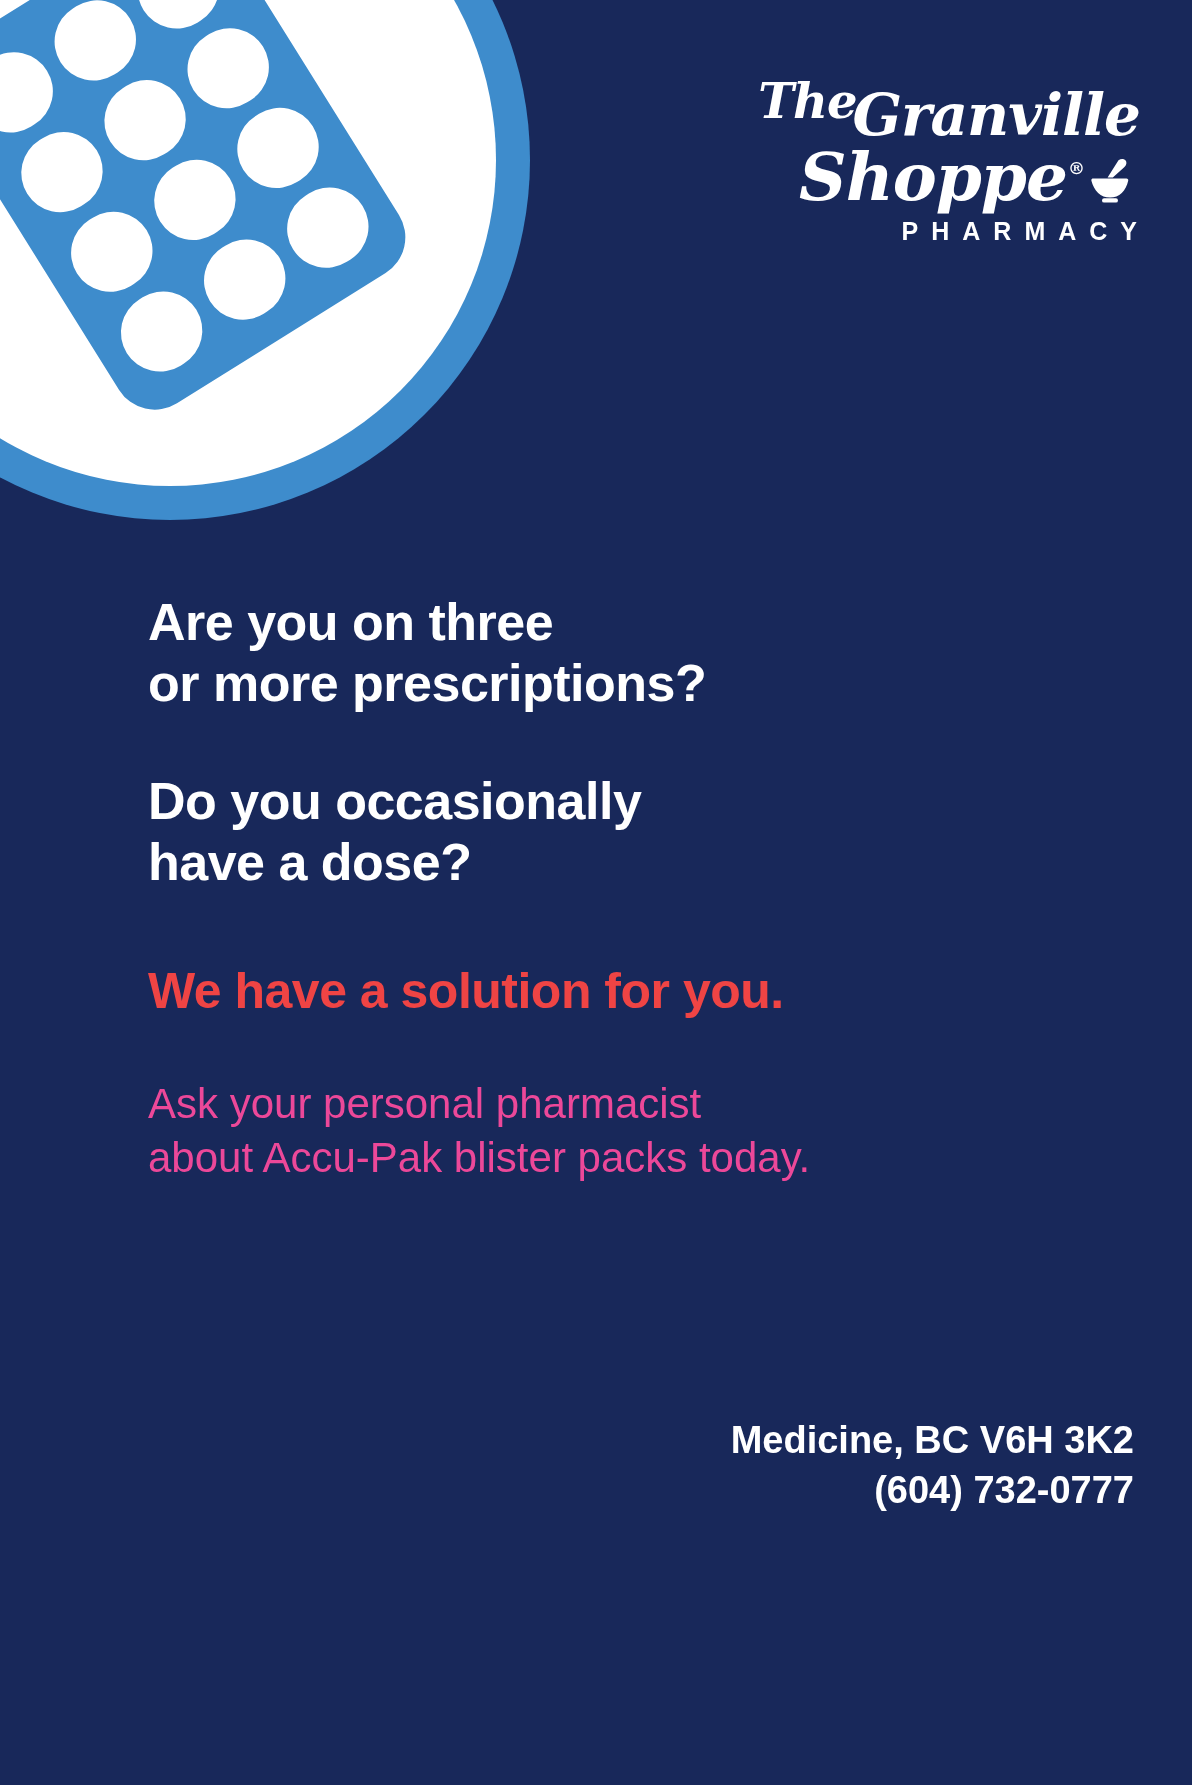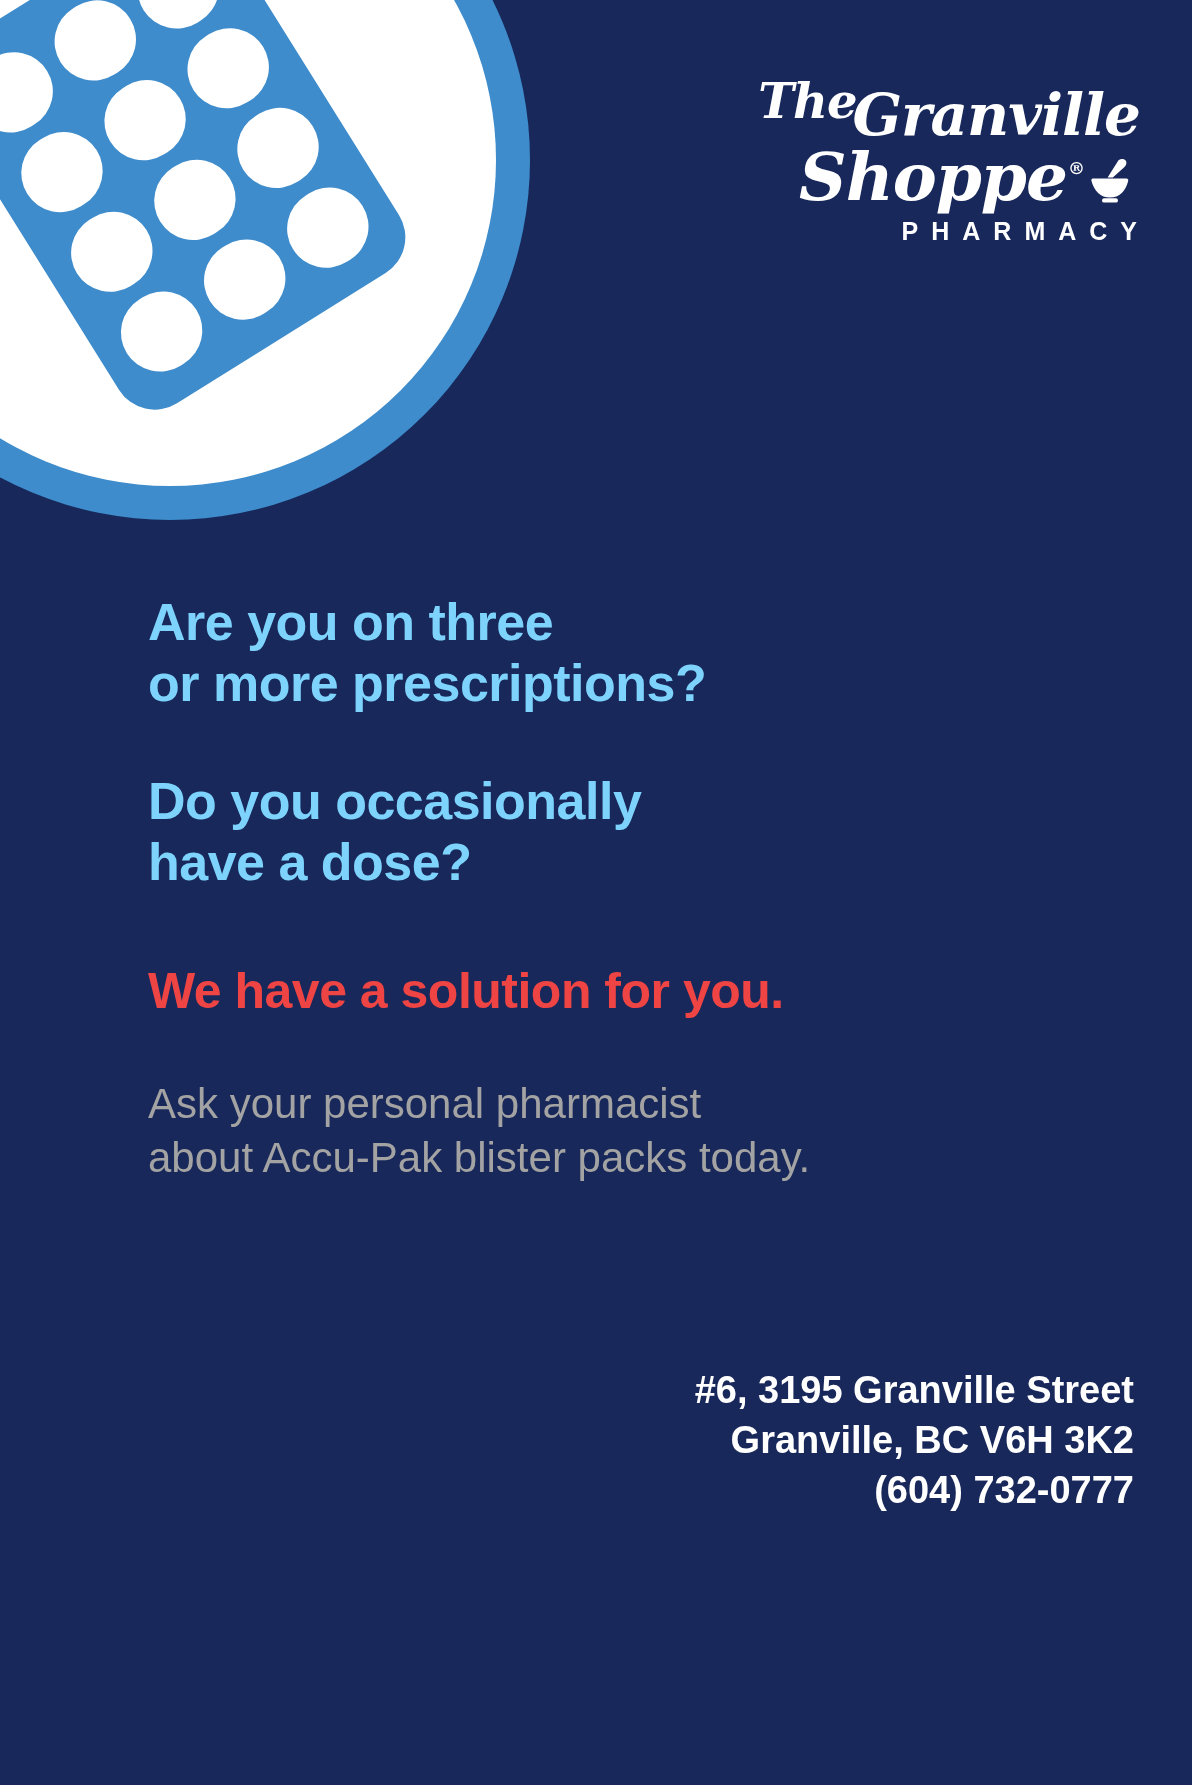--- a/index.html
+++ b/index.html
@@ -120,40 +120,40 @@
     white-space:nowrap;
   }
 
   
   .content{
     position:absolute;
     left:148px;top:592px;
     width:900px;
   }
   .headline{
-    color:#7dd3fc;
+    color:#ffffff;
     font-weight:700;
     font-size:52px;
     line-height:1.18;
     letter-spacing:-0.5px;
     margin:0;
     white-space:pre-line;
   }
   .headline.second{ margin-top:56px; }
   .accent{
     color:#ef4444;
     font-weight:700;
     font-size:50px;
     line-height:1.2;
     letter-spacing:-0.5px;
     margin:68px 0 0 0;
     white-space:pre-line;
   }
   .bodycopy{
-    color:#a3a3a3;
+    color:#ec4899;
     font-weight:400;
     font-size:42px;
     line-height:1.28;
     letter-spacing:0px;
     margin:56px 0 0 0;
     white-space:pre-line;
   }
 
   
   .address{
@@ -212,18 +212,17 @@
     <p class="headline">Are you on three
 or more prescriptions?</p>
     <p class="headline second">Do you occasionally
 have a dose?</p>
     <p class="accent">We have a solution for you.</p>
     <p class="bodycopy">Ask your personal pharmacist
 about Accu-Pak blister packs today.</p>
   </div>
 
   <div class="address">
-    <div>#6, 3195 Granville Street</div>
-    <div>Granville, BC V6H 3K2</div>
+    <div>Medicine, BC V6H 3K2</div>
     <div>(604) 732-0777</div>
   </div>
 
 </div>
 
 </body></html>

